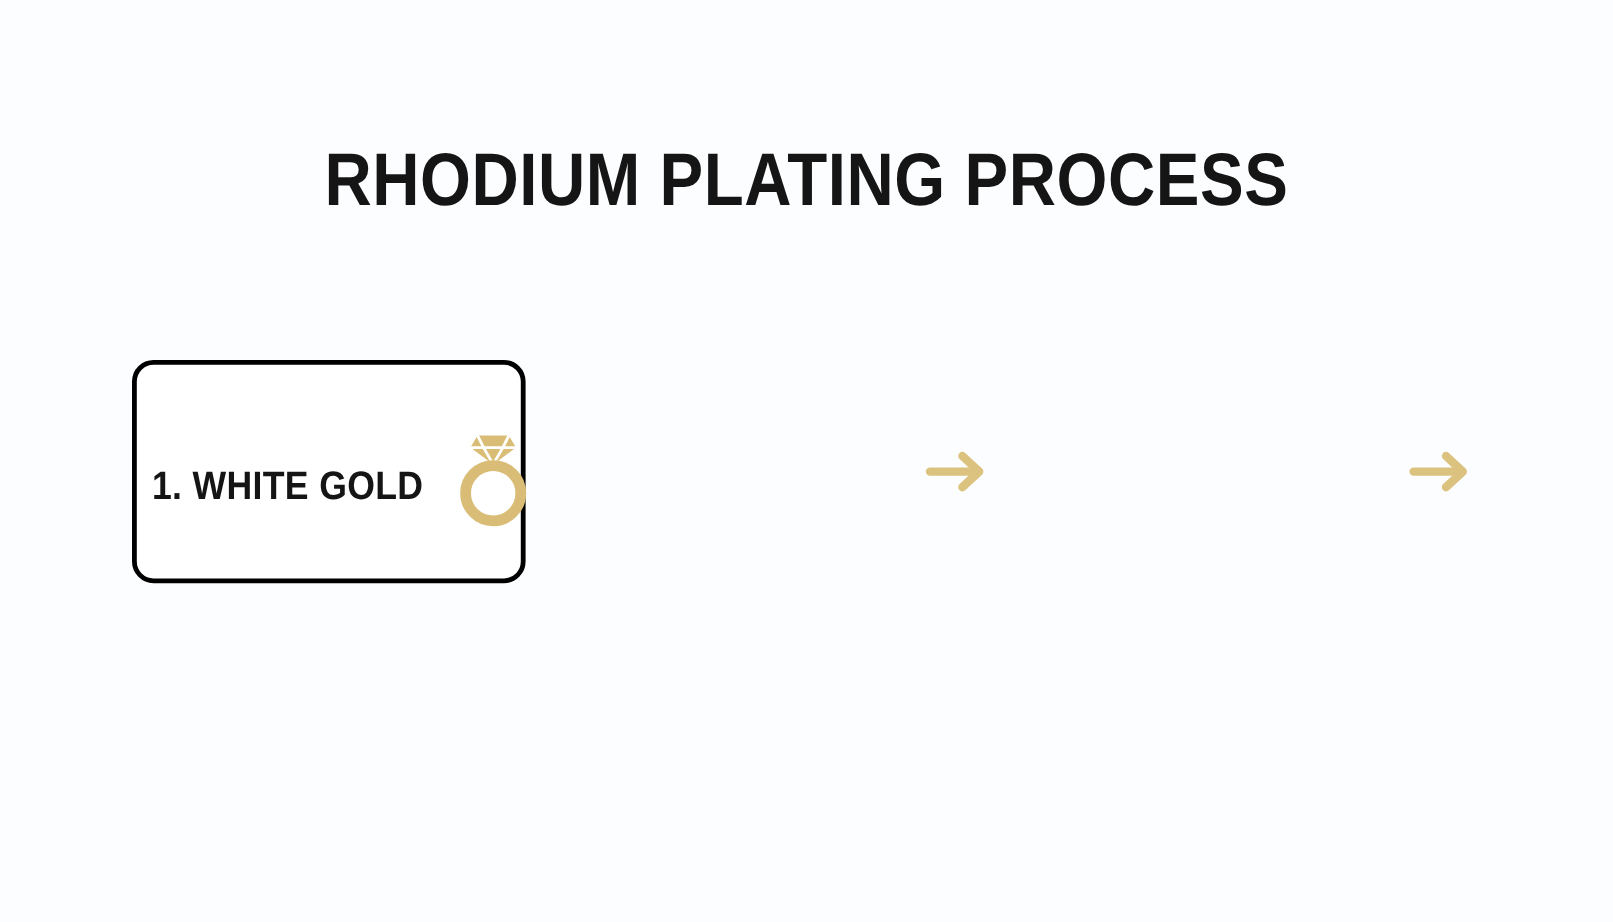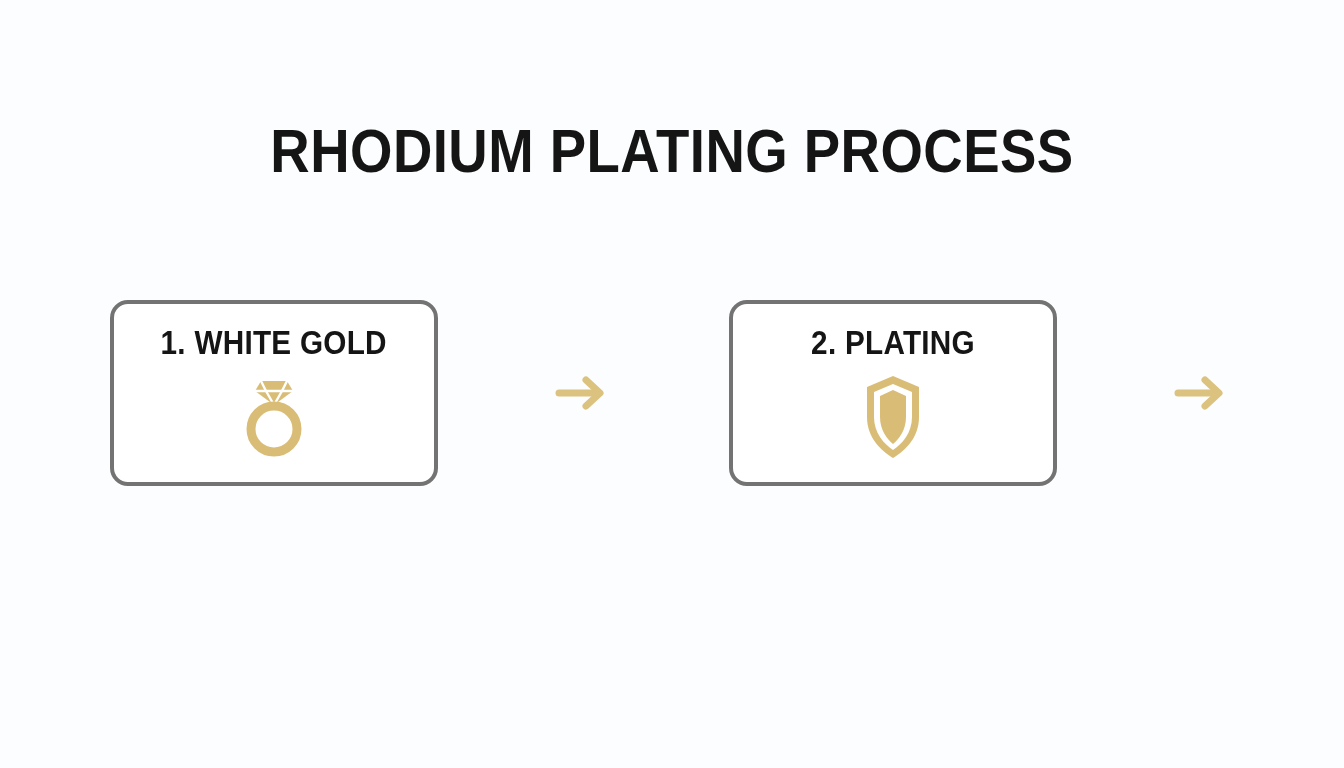--- a/index.html
+++ b/index.html
@@ -49,26 +49,26 @@
     width: 1134px;
     height: 186px;
     display: flex;
     align-items: center;
     justify-content: space-between;
   }
 
   .card {
     width: 328px;
     height: 186px;
-    border: 4px solid #737373;
+    border: 4px solid #000000;
     border-radius: 18px;
     background: #ffffff;
     position: relative;
     display: flex;
-    flex-direction: column;
+    flex-direction: row;
     align-items: center;
     flex: 0 0 auto;
   }
 
   .card-label {
     margin-top: 22px;
     font-family: "Liberation Sans Narrow", "Liberation Sans", sans-serif;
     font-size: 33px;
     font-weight: bold;
     color: #151515;
@@ -132,33 +132,20 @@
 
     <div class="arrow">
       <svg width="56" height="44" viewBox="0 0 56 44">
         <g stroke="#dcc27f" stroke-width="7" fill="none" stroke-linecap="round" stroke-linejoin="round">
           <path d="M4 22 L44 22"></path>
           <path d="M31 9 L45 22 L31 35"></path>
         </g>
       </svg>
     </div>
 
-    <div class="card">
-      <div class="card-label">2. PLATING</div>
-      <div class="card-icon">
-        <svg width="92" height="92" viewBox="0 0 92 92">
-
-          <path d="M46 5 L20 16 L20 46 C20 66 33 79 46 87 C59 79 72 66 72 46 L72 16 Z" fill="#d9bd76"></path>
-
-          <path d="M46 13 L27 21 L27 46 C27 62 37 73 46 79 C55 73 65 62 65 46 L65 21 Z" fill="#ffffff"></path>
-
-          <path d="M46 19 L33 25 L33 46 C33 59 40 68 46 73 C52 68 59 59 59 46 L59 25 Z" fill="#d9bd76"></path>
-        </svg>
-      </div>
-    </div>
 
     <div class="arrow">
       <svg width="56" height="44" viewBox="0 0 56 44">
         <g stroke="#dcc27f" stroke-width="7" fill="none" stroke-linecap="round" stroke-linejoin="round">
           <path d="M4 22 L44 22"></path>
           <path d="M31 9 L45 22 L31 35"></path>
         </g>
       </svg>
     </div>
 

